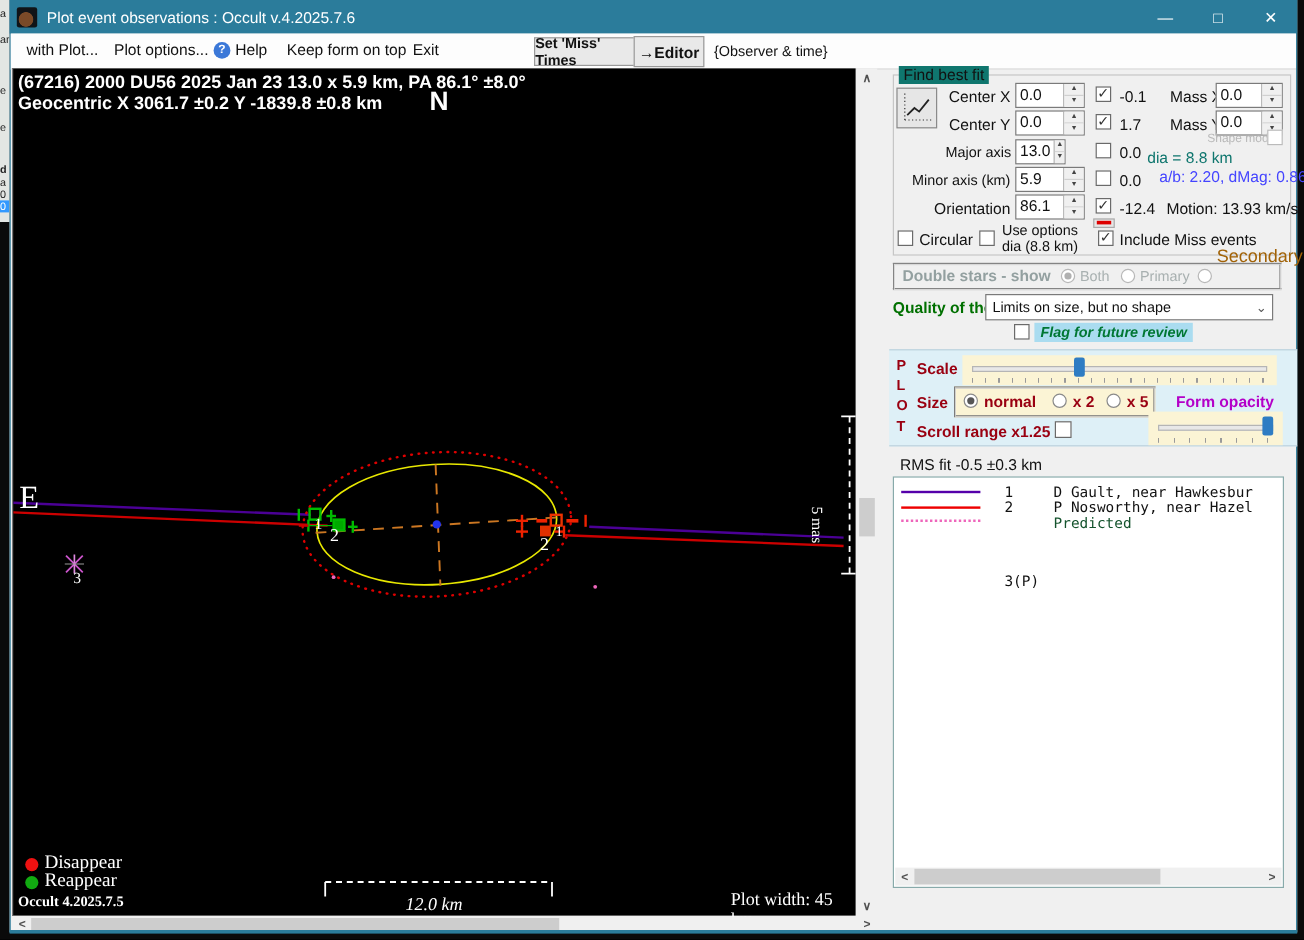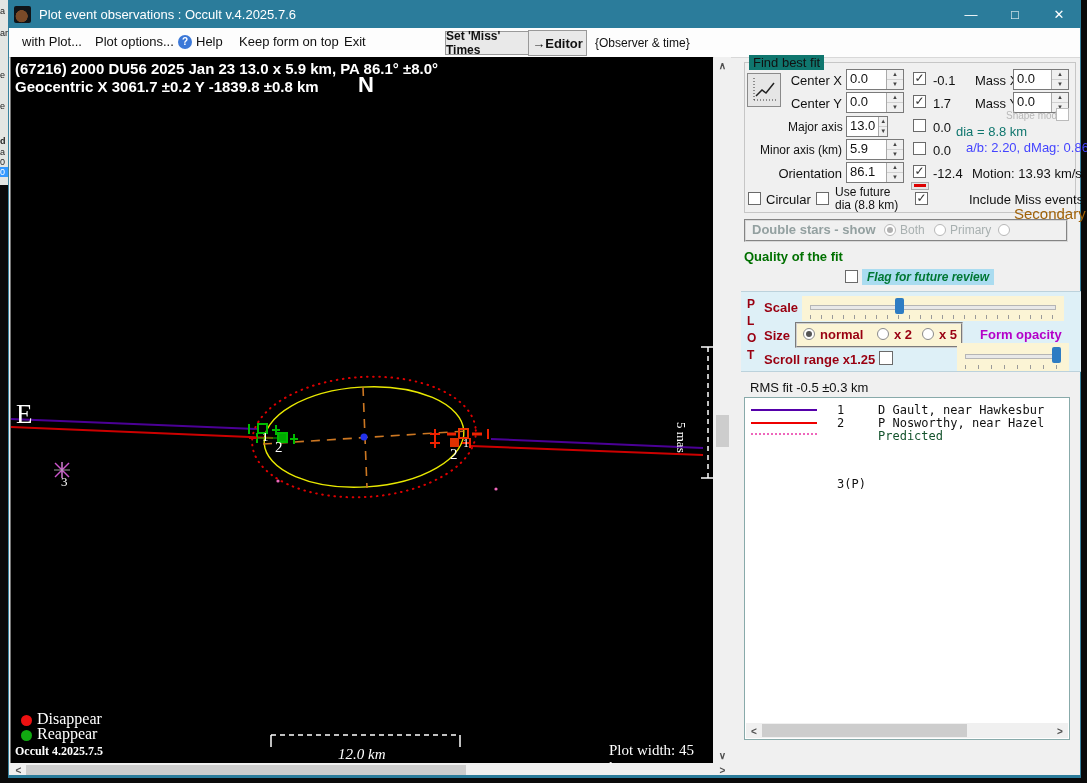--- a/index.html
+++ b/index.html
@@ -289,35 +289,39 @@
   <div class="lbl" style="left:966px;top:140px;color:#4444ff;">a/b: 2.20, dMag: 0.86</div>
   <div class="lbl" style="left:972px;top:166px;">Motion: 13.93 km/s</div>
 
   <div class="abs" style="left:911px;top:182px;width:18px;height:8px;background:#e6e6e6;border:1px solid #aaa;box-sizing:border-box;">
     <div style="margin:1px 2px;height:3px;background:#d00;"></div>
   </div>
 
   <div class="cb" style="left:748px;top:192px;"></div>
   <div class="lbl" style="left:766px;top:192px;">Circular</div>
   <div class="cb" style="left:816px;top:192px;"></div>
-  <div class="lbl" style="left:835px;top:185px;font-size:12px;">Use future</div>
+  <div class="lbl" style="left:835px;top:185px;font-size:12px;">Use options</div>
   <div class="lbl" style="left:835px;top:198px;font-size:12px;">dia (8.8 km)</div>
   <div class="cb checked" style="left:915px;top:192px;"></div>
-  <div class="lbl" style="left:933px;top:192px;margin-left:36px;">Include Miss events</div>
+  <div class="lbl" style="left:933px;top:192px;">Include Miss events</div>
 
   <div class="abs" style="left:744px;top:219px;width:324px;height:23px;border:2px groove #d8d8d8;box-sizing:border-box;"></div>
   <div class="lbl" style="left:752px;top:222px;font-weight:bold;color:#93a0a0;">Double stars - show</div>
   <div class="radio gray sel" style="left:884px;top:224px;"></div>
   <div class="lbl" style="left:900px;top:223px;font-size:12px;color:#a8b0b0;">Both</div>
   <div class="radio gray" style="left:934px;top:224px;"></div>
   <div class="lbl" style="left:950px;top:223px;font-size:12px;color:#a8b0b0;">Primary</div>
   <div class="radio gray" style="left:998px;top:224px;"></div>
   <div class="lbl" style="left:1014px;top:205px;font-size:15px;color:#a16207;">Secondary</div>
 
   <div class="lbl" style="left:744px;top:249px;font-weight:bold;color:#007000;">Quality of the fit</div>
+  <div class="combo" style="left:821px;top:245px;width:240px;height:22px;">
+    <span class="comboval">Limits on size, but no shape</span>
+    <span class="combochev">⌄</span>
+  </div>
 
   <div class="cb" style="left:845px;top:270px;"></div>
   <div class="lbl" style="left:862px;top:269px;background:#aadcf0;padding:1px 5px;font-size:12px;font-style:italic;font-weight:bold;color:#073;">Flag for future review</div>
 
   <div class="abs" style="left:741px;top:291px;width:340px;height:81px;background:#def0f7;border-top:1px solid #bcd2dc;border-bottom:1px solid #bcd2dc;box-sizing:border-box;"></div>
   <div class="abs dr" style="left:747px;top:296px;font-size:12px;line-height:17px;white-space:pre;">P
 L
 O
 T</div>
   <div class="lbl dr" style="left:764px;top:300px;">Scale</div>

